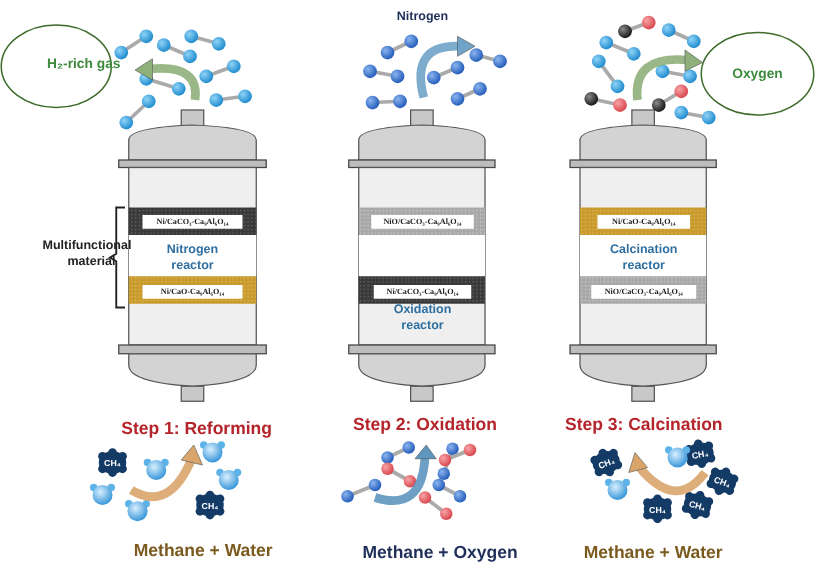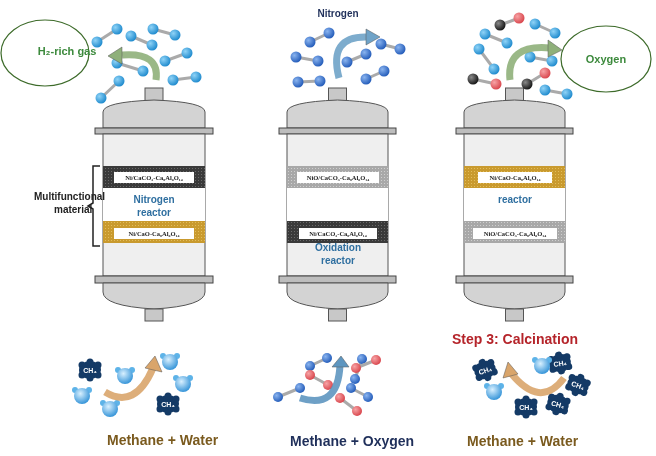--- a/index.html
+++ b/index.html
@@ -390,22 +390,25 @@
 
   <div class="mat-box" style="left:297px;top:172px;width:82px;">NiO/CaCO₃-Ca₉Al₆O₁₄</div>
   <div class="lbl reactor-lbl" style="left:287px;top:193px;width:102px;margin-top:48px;">
     <div>Oxidation</div>
     <div>reactor</div>
   </div>
   <div class="mat-box" style="left:299px;top:228px;width:78px;">Ni/CaCO₃-Ca₉Al₆O₁₄</div>
 
   <div class="mat-box" style="left:478px;top:172px;width:74px;">Ni/CaO-Ca₉Al₆O₁₄</div>
   <div class="lbl reactor-lbl" style="left:464px;top:193px;width:102px;">
+    <div>Calcination</div>
     <div>reactor</div>
   </div>
   <div class="mat-box" style="left:473px;top:228px;width:84px;">NiO/CaCO₃-Ca₉Al₆O₁₄</div>
 
+  <div class="lbl step-lbl" style="left:97px;top:334px;width:120px;">Step 1: Reforming</div>
+  <div class="lbl step-lbl" style="left:275px;top:331px;width:130px;">Step 2: Oxidation</div>
   <div class="lbl step-lbl" style="left:450px;top:331px;width:130px;text-align:center;">Step 3: Calcination</div>
 
   <div class="lbl feed-lbl" style="left:107px;top:432px;width:100px;">Methane + Water</div>
   <div class="lbl feed-lbl blue" style="left:290px;top:433px;width:100px;">Methane + Oxygen</div>
   <div class="lbl feed-lbl" style="left:467px;top:433px;width:100px;">Methane + Water</div>
 </div>
 
 </body></html>

